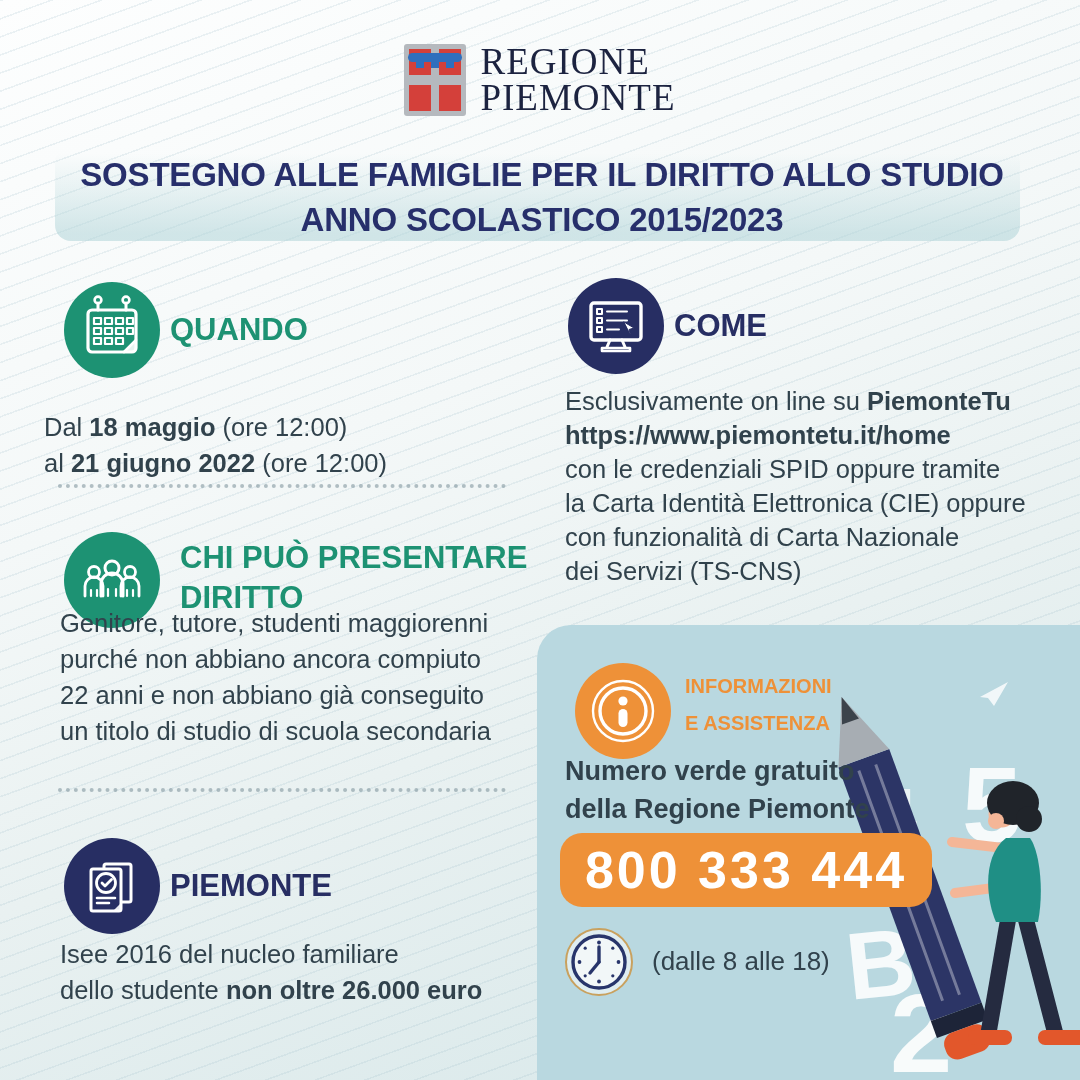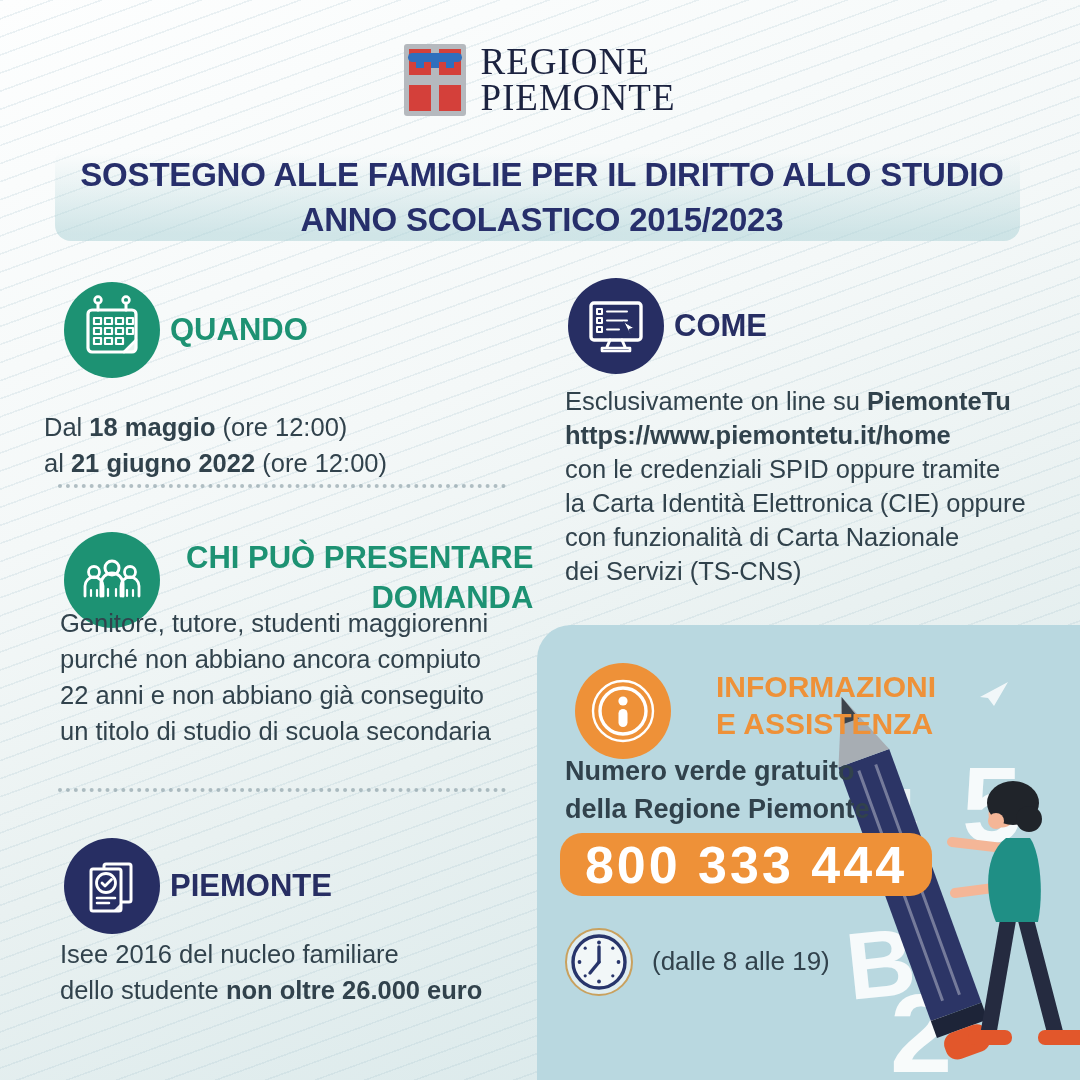--- a/index.html
+++ b/index.html
@@ -24,21 +24,21 @@
   .green{background:#1d9273}.navy{background:#272e63}.orange-bg{background:#ee9138}
   .sec-head{position:absolute;font-weight:bold;font-size:31px;line-height:40px;z-index:2;}
   .h-green{color:#1d9273}.h-navy{color:#272e63}.h-orange{color:#ee9138}
   .body{position:absolute;font-size:25.5px;line-height:36px;color:#31424c;z-index:2;}
   .body .b,b{font-weight:bold;}
   .tight{line-height:34px;}
   .dots{position:absolute;left:58px;width:448px;height:0;border-top:4px dotted rgba(120,142,152,.55);z-index:1;}
   
   .panel{position:absolute;left:537px;top:625px;width:543px;height:455px;background:#b9d8e0;border-top-left-radius:34px;z-index:1;}
   .illus{position:absolute;left:780px;top:600px;width:300px;height:480px;z-index:2;}
-  .pill{position:absolute;left:560px;top:833px;width:372px;height:63px;background:#ee9138;border-radius:22px;
+  .pill{position:absolute;left:560px;top:833px;width:372px;height:74px;background:#ee9138;border-radius:22px;
     display:flex;align-items:center;justify-content:center;z-index:3;}
   .pill span{color:#ffffff;font-weight:bold;font-size:52px;letter-spacing:3px;}
   .clock{position:absolute;left:563px;top:926px;width:72px;height:72px;z-index:3;}
   .hours{position:absolute;left:652px;top:946px;font-size:26px;color:#31424c;z-index:3;}
   svg{display:block;}
 </style>
 </head>
 <body>
 
 <div class="canvas">
@@ -112,23 +112,23 @@
         <path d="M27 58 v6 M33 58 v6" stroke-width="2.2"></path>
         <circle cx="66" cy="40" r="5.5" stroke-width="2.8"></circle>
         <path d="M57 64 V54 a9 9 0 0 1 18 0 V64" stroke-width="2.8"></path>
         <path d="M63 58 v6 M69 58 v6" stroke-width="2.2"></path>
         <circle cx="48" cy="36" r="7" stroke-width="3"></circle>
         <path d="M37 64 V52 a11 11 0 0 1 22 0 V64" stroke-width="3"></path>
         <path d="M44 57 v7 M52 57 v7" stroke-width="2.2"></path>
       </svg>
     </span>
   </div>
-  <div class="sec-head h-green" style="left:186px;top:538px;text-align:right;">
+  <div class="sec-head h-green" style="left:180px;top:538px;">
     <div>CHI PUÒ PRESENTARE</div>
-    <div>DOMANDA</div>
+    <div>DIRITTO</div>
   </div>
   <div class="body" style="left:60px;top:605px;">
     <div>Genitore, tutore, studenti maggiorenni</div>
     <div>purché non abbiano ancora compiuto</div>
     <div>22 anni e non abbiano già conseguito</div>
     <div>un titolo di studio di scuola secondaria</div>
   </div>
 
   <div class="dots" style="top:788px;"></div>
 
@@ -213,21 +213,21 @@
   <div class="sec-icon orange-bg" style="left:575px;top:663px;">
     <span>
       <svg width="96" height="96" viewBox="0 0 96 96">
         <circle cx="48" cy="48" r="30" fill="none" stroke="#fff" stroke-width="2.4"></circle>
         <circle cx="48" cy="48" r="23" fill="none" stroke="#fff" stroke-width="3.4"></circle>
         <circle cx="48" cy="38" r="4.6" fill="#fff"></circle>
         <rect x="43.5" y="46" width="9" height="18" rx="4.5" fill="#fff"></rect>
       </svg>
     </span>
   </div>
-  <div class="sec-head h-orange" style="left:716px;top:668px;line-height:37px;font-size:30px;">
+  <div class="sec-head h-orange" style="left:685px;top:668px;line-height:37px;font-size:20px;">
     <div>INFORMAZIONI</div>
     <div>E ASSISTENZA</div>
   </div>
   <div class="body" style="left:565px;top:752px;line-height:38px;font-size:27px;font-weight:bold;">
     <div>Numero verde gratuito</div>
     <div>della Regione Piemonte</div>
   </div>
 
   <div class="pill">
     <span>800 333 444</span>
@@ -244,14 +244,14 @@
           <circle cx="55.5" cy="36" r="1.9"></circle>
         <circle cx="22.2" cy="22.2" r="1.6"></circle>
           <circle cx="49.8" cy="22.2" r="1.6"></circle>
         <circle cx="22.2" cy="49.8" r="1.6"></circle>
           <circle cx="49.8" cy="49.8" r="1.6"></circle>
       </g>
       <path d="M36 36 L36 21" stroke="#28356b" stroke-width="3.4" stroke-linecap="round"></path>
       <path d="M36 36 L27 47" stroke="#28356b" stroke-width="3.4" stroke-linecap="round"></path>
     </svg>
   </div>
-  <div class="hours">(dalle 8 alle 19)</div>
+  <div class="hours">(dalle 8 alle 18)</div>
 </div>
 
 </body></html>

